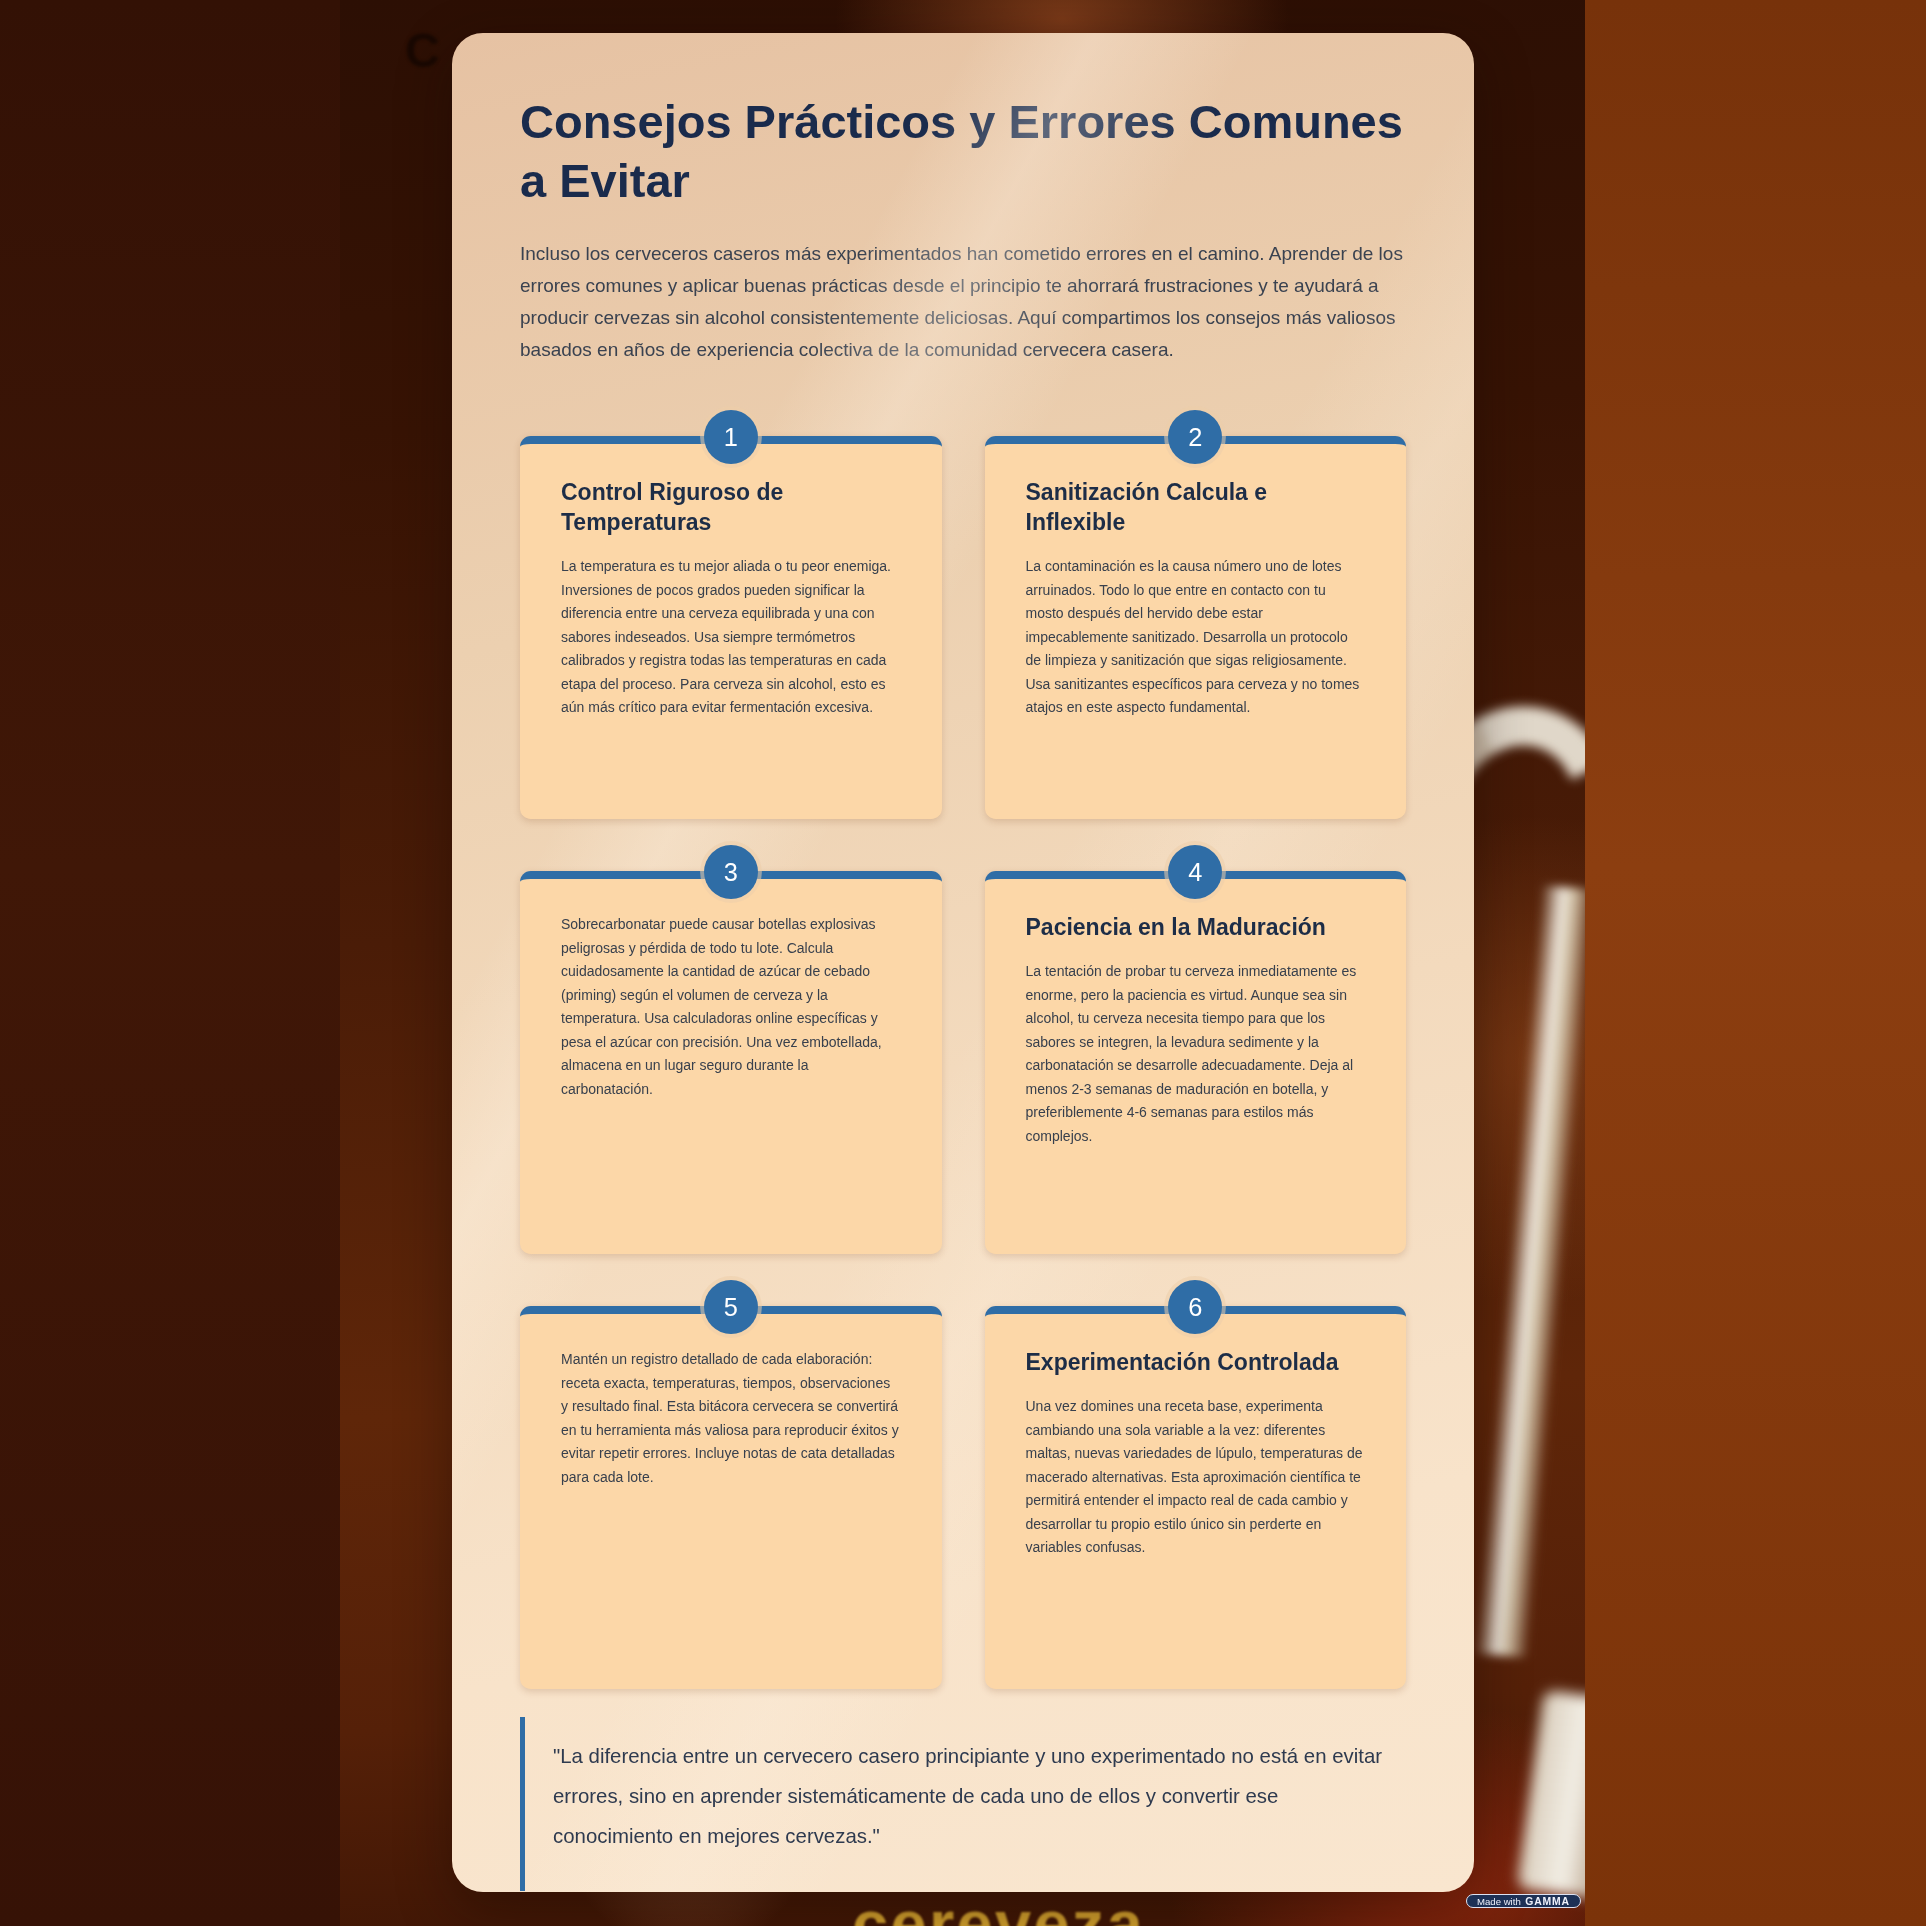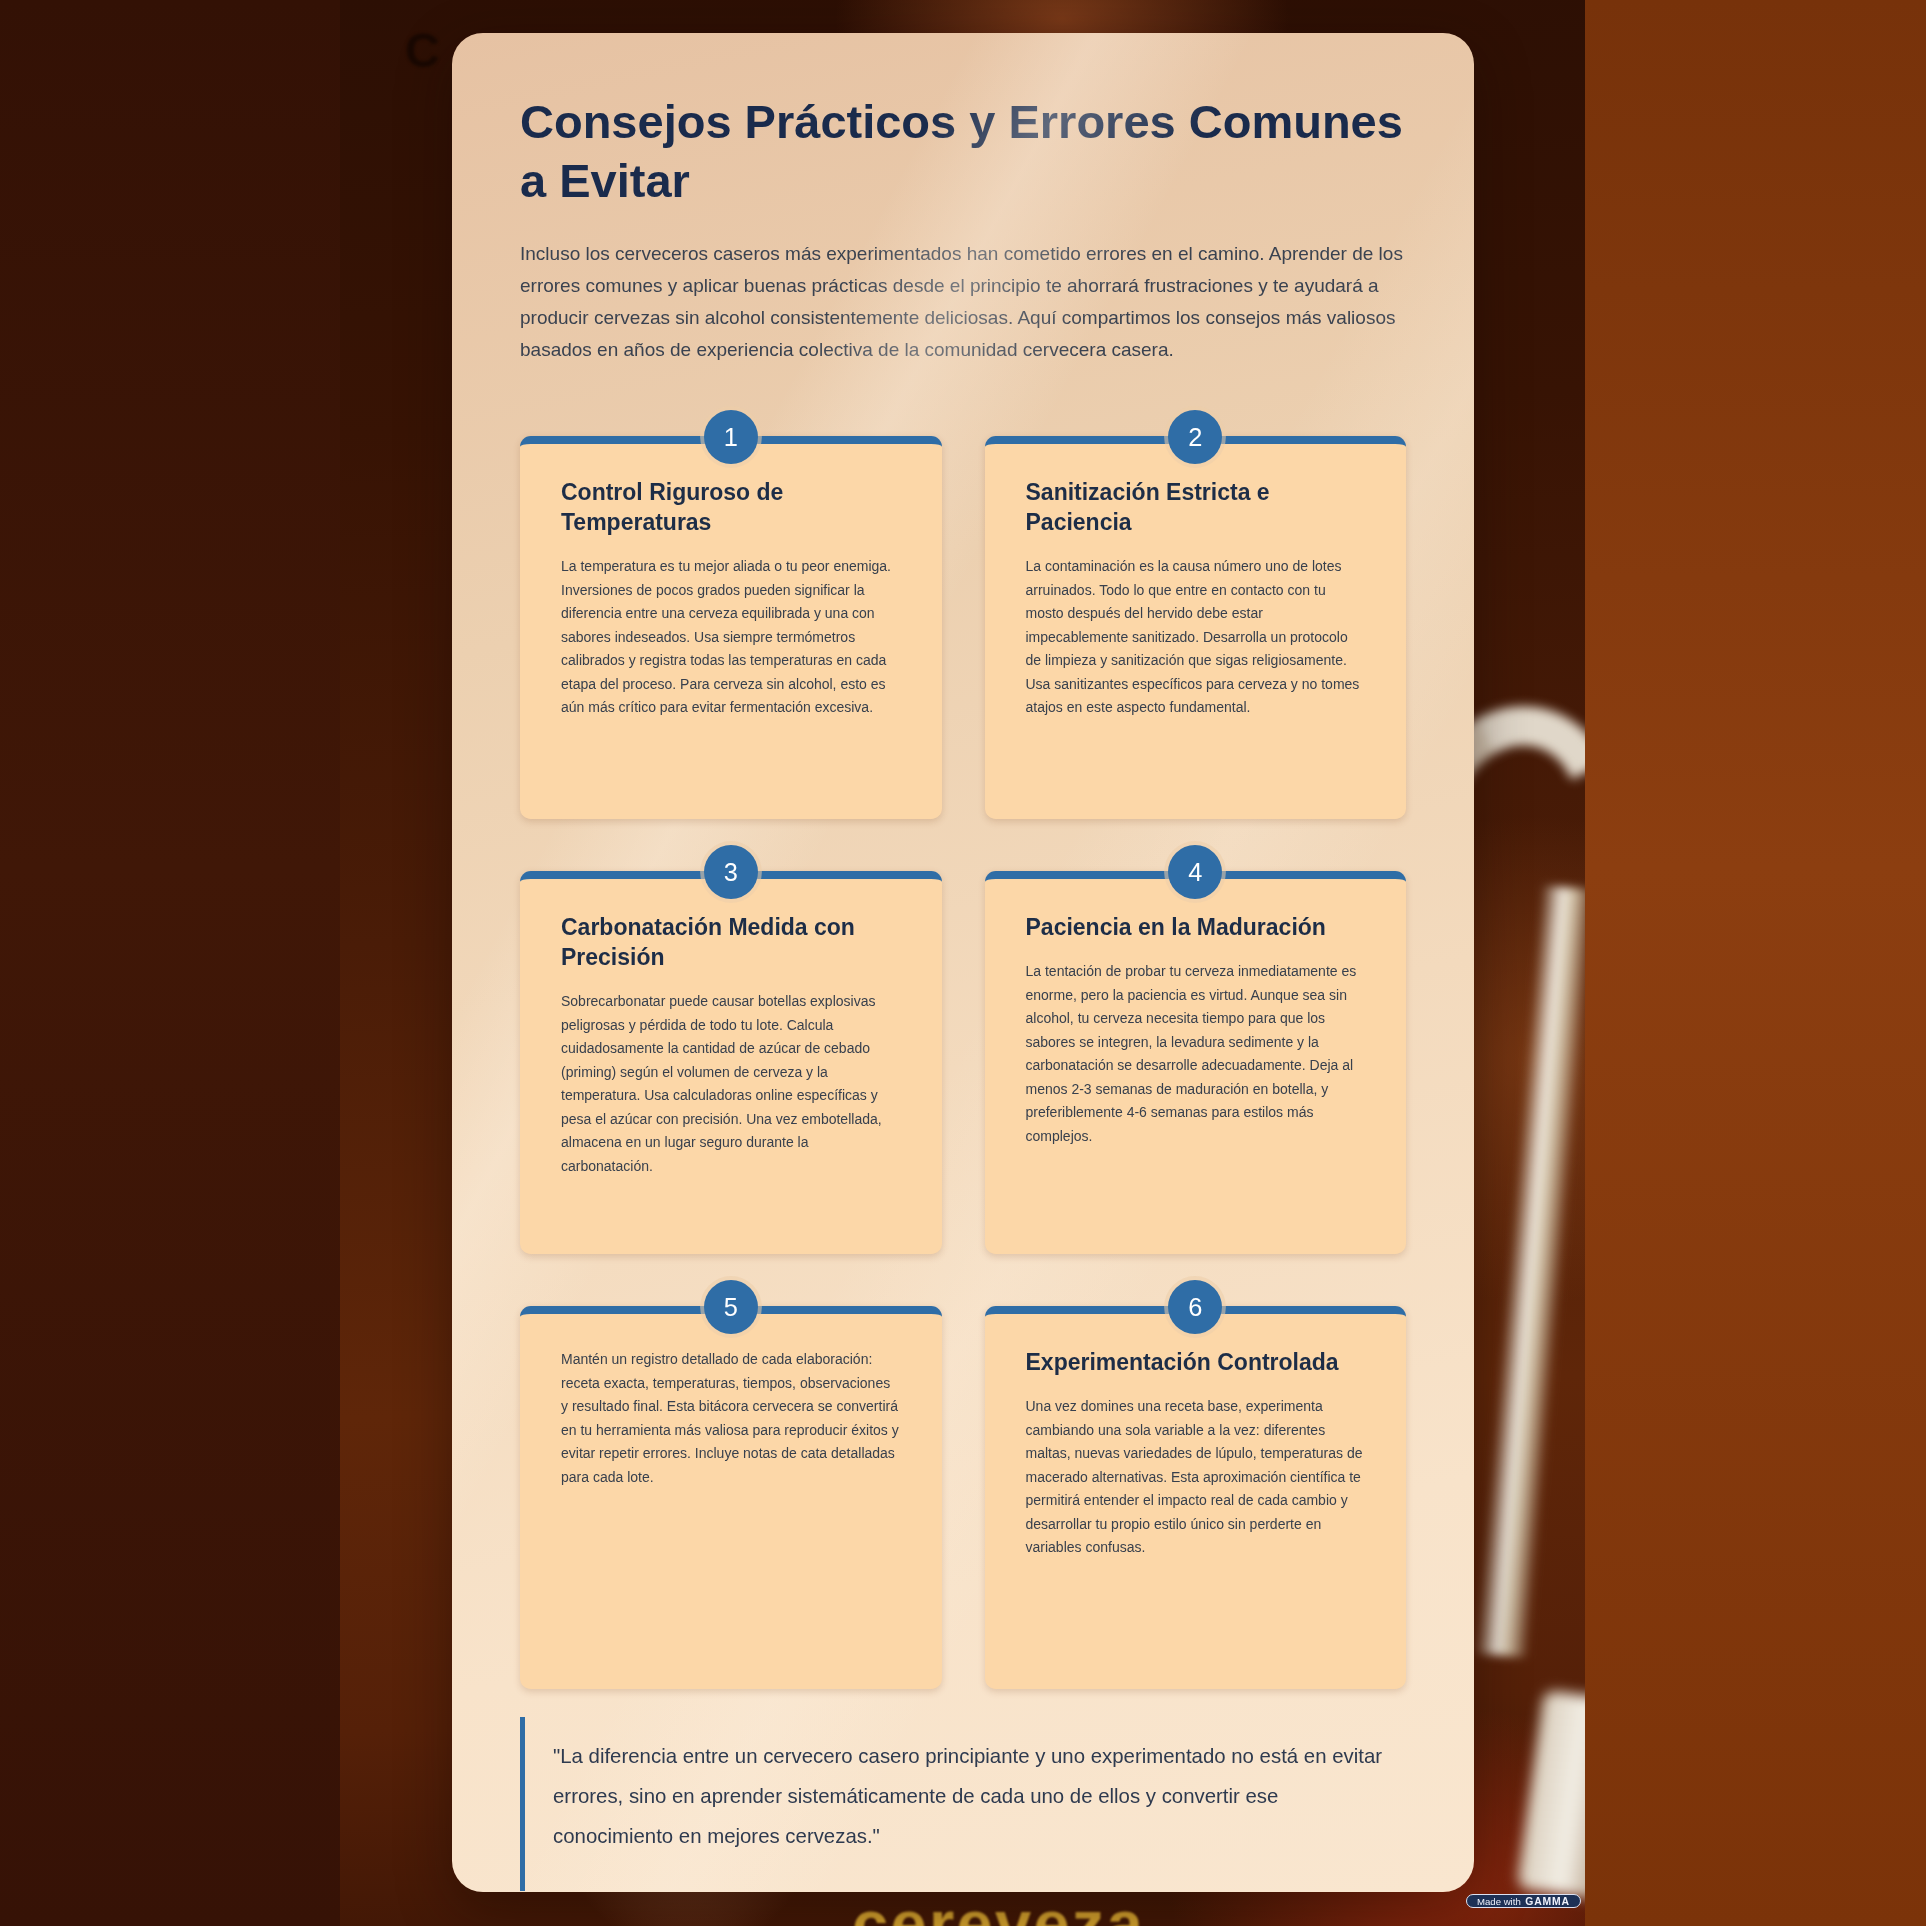--- a/index.html
+++ b/index.html
@@ -88,29 +88,28 @@
       <div class="tip-num">1</div>
       <div class="tip-card">
         <h3 class="tip-title">Control Riguroso de Temperaturas</h3>
         <p class="tip-body">La temperatura es tu mejor aliada o tu peor enemiga. Inversiones de pocos grados pueden significar la diferencia entre una cerveza equilibrada y una con sabores indeseados. Usa siempre termómetros calibrados y registra todas las temperaturas en cada etapa del proceso. Para cerveza sin alcohol, esto es aún más crítico para evitar fermentación excesiva.</p>
       </div>
     </div>
 
     <div class="tip">
       <div class="tip-num">2</div>
       <div class="tip-card">
-        <h3 class="tip-title">Sanitización Estricta e Paciencia</h3>
+        <h3 class="tip-title">Sanitización Calcula e Inflexible</h3>
         <p class="tip-body">La contaminación es la causa número uno de lotes arruinados. Todo lo que entre en contacto con tu mosto después del hervido debe estar impecablemente sanitizado. Desarrolla un protocolo de limpieza y sanitización que sigas religiosamente. Usa sanitizantes específicos para cerveza y no tomes atajos en este aspecto fundamental.</p>
       </div>
     </div>
 
     <div class="tip">
       <div class="tip-num">3</div>
       <div class="tip-card">
-        <h3 class="tip-title">Carbonatación Medida con Precisión</h3>
         <p class="tip-body">Sobrecarbonatar puede causar botellas explosivas peligrosas y pérdida de todo tu lote. Calcula cuidadosamente la cantidad de azúcar de cebado (priming) según el volumen de cerveza y la temperatura. Usa calculadoras online específicas y pesa el azúcar con precisión. Una vez embotellada, almacena en un lugar seguro durante la carbonatación.</p>
       </div>
     </div>
 
     <div class="tip">
       <div class="tip-num">4</div>
       <div class="tip-card">
         <h3 class="tip-title">Paciencia en la Maduración</h3>
         <p class="tip-body">La tentación de probar tu cerveza inmediatamente es enorme, pero la paciencia es virtud. Aunque sea sin alcohol, tu cerveza necesita tiempo para que los sabores se integren, la levadura sedimente y la carbonatación se desarrolle adecuadamente. Deja al menos 2-3 semanas de maduración en botella, y preferiblemente 4-6 semanas para estilos más complejos.</p>
       </div>

